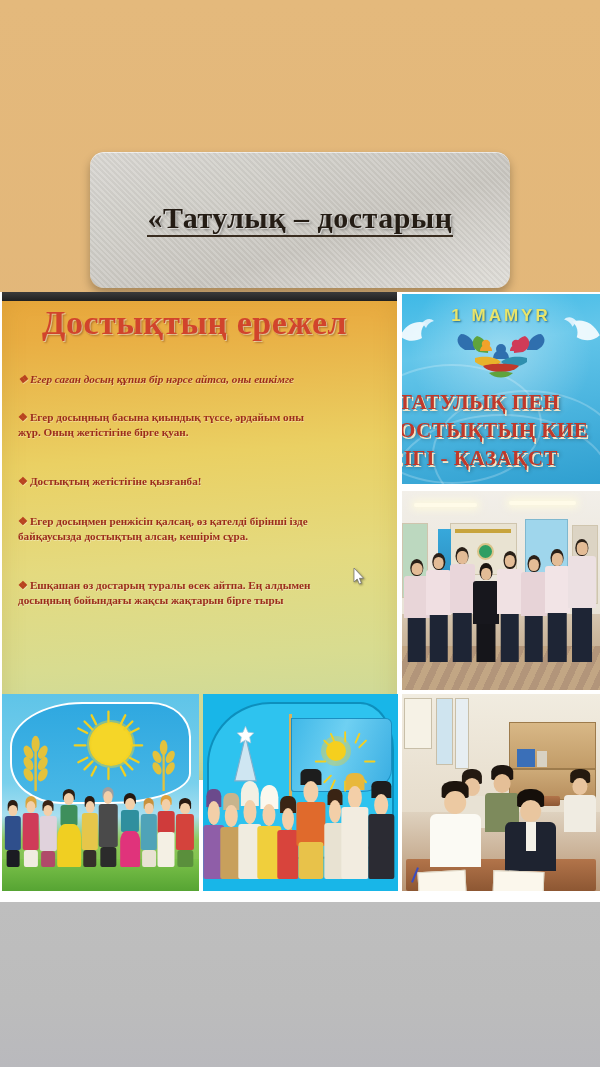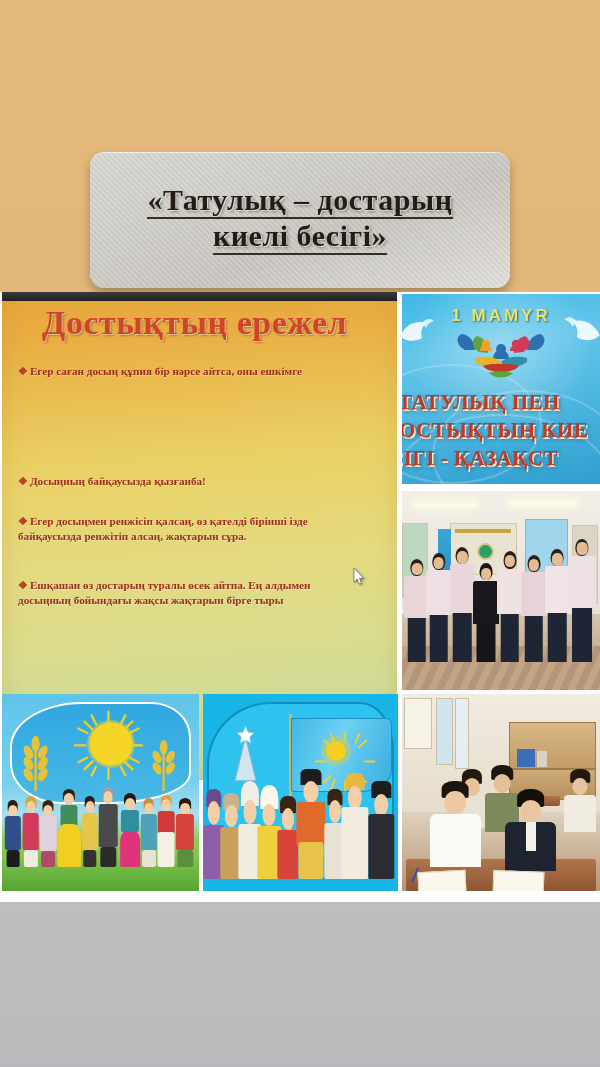--- a/index.html
+++ b/index.html
@@ -71,21 +71,21 @@
   }
   .rule {
     position:absolute; left:16px; width:408px;
     color:#9c2d1c;
     font-family:"Liberation Serif", serif;
     font-weight:bold; font-size:11.2px; line-height:1.30;
     white-space:pre-line;
     text-shadow:.5px .5px 0 rgba(255,255,255,.35);
   }
   .rule .bul { color:#b8431f; font-size:11px; margin-right:2px; }
-  #rule-0 { top:72px; }
+  #rule-0 { top:80px;font-style:italic; }
   #rule-1 { top:118px; }
   #rule-2 { top:182px; }
   #rule-3 { top:222px; }
   #rule-4 { top:286px; }
   #rule-5 { top:352px; }
 
   #mouse-cursor {
     position:absolute; left:351px; top:276px; width:12px; height:18px;
     filter:drop-shadow(1px 1px 1px rgba(0,0,0,.45));
   }
@@ -200,34 +200,33 @@
 </style>
 </head>
 <body>
 
 <div id="sand-area"></div>
 
 <div id="title-banner">
   <div class="title-line" id="title-line-1">
     <span class="ul">«Татулық – достарың</span>
   </div>
-  <div class="title-line" id="title-line-2">
-    <span class="ul">киелі бесігі»</span>
-  </div>
 </div>
 
 <div id="collage">
 
   <div id="rules-poster">
     <div id="rules-title">Достықтың ережел</div>
 
     <div class="rule" id="rule-0"><span class="bul">❖</span><span>Егер саған досың құпия бір нәрсе айтса, оны ешкімге</span></div>
-    <div class="rule" id="rule-2"><span class="bul">❖</span><span>Досыңның байқаусызда қызғанба!</span></div>
+    <div class="rule" id="rule-1"><span class="bul">❖</span><span>Егер досыңның басына қиындық түссе, әрдайым оны
+жүр. Оның жетістігіне бірге қуан.</span></div>
+    <div class="rule" id="rule-2"><span class="bul">❖</span><span>Достықтың жетістігіне қызғанба!</span></div>
     <div class="rule" id="rule-3"><span class="bul">❖</span><span>Егер досыңмен ренжісіп қалсаң, өз қателді бірінші ізде
-байқаусызда ренжітіп алсаң, жақтарын сұра.</span></div>
+байқаусызда достықтың алсаң, кешірім сұра.</span></div>
     <div class="rule" id="rule-4"><span class="bul">❖</span><span>Ешқашан өз достарың туралы өсек айтпа. Ең алдымен
 досыңның бойындағы жақсы жақтарын бірге тыры</span></div>
 
     <svg id="mouse-cursor" viewBox="0 0 12 18">
       <path d="M1,0 L1,14 L4.2,11 L6.3,16 L8.4,15.1 L6.4,10.3 L10.6,10.3 Z" fill="#ffffff" stroke="#6a6a6a" stroke-width=".7"></path>
     </svg>
   </div>
 
   <div id="blue-banner">
     <div class="bb-wave" style="left:-40px;top:70px;width:180px;height:120px;"></div>

